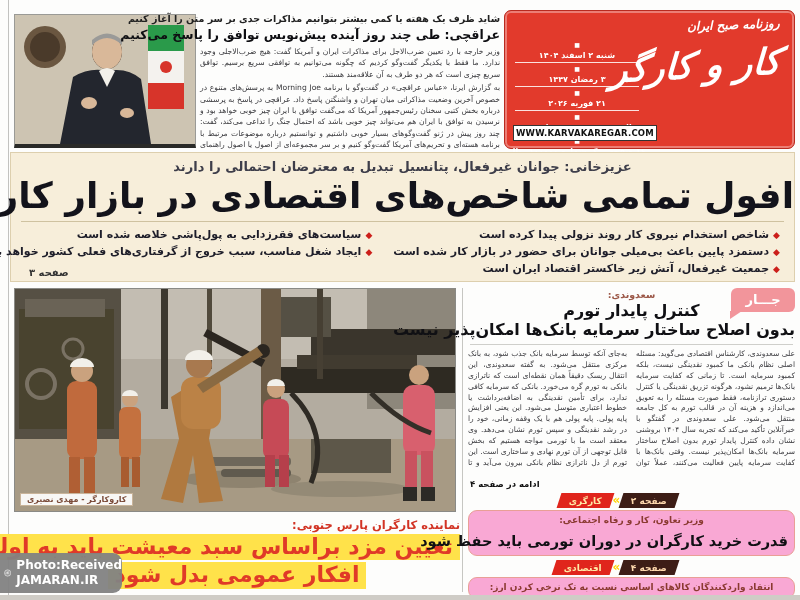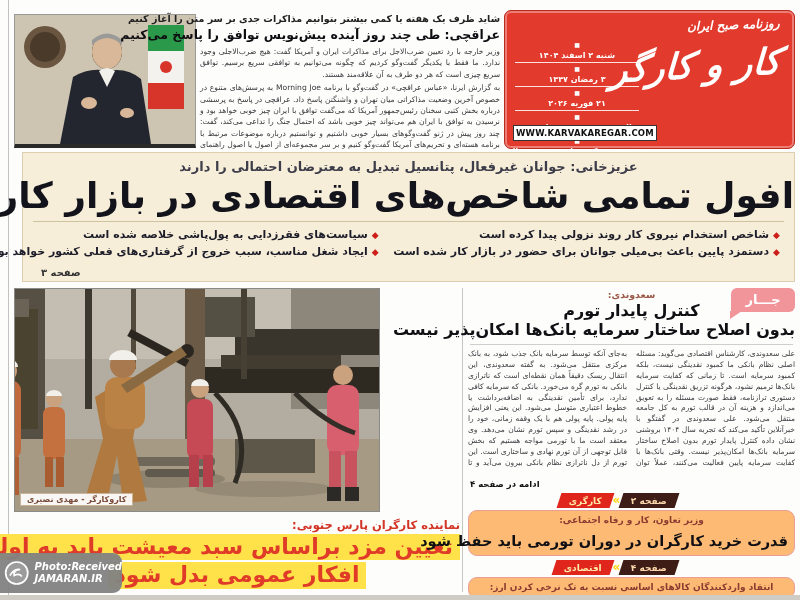--- a/index.html
+++ b/index.html
@@ -33,50 +33,50 @@
   
   .top-article { position:absolute; top:13px; left:200px; width:300px; height:138px; text-align:center; }
   .top-article .overline { font-size:9.5px; font-weight:bold; color:#222; white-space:nowrap; }
   .top-article .headline { font-size:12.5px; font-weight:bold; color:#0e0e12; margin:3px 0 4px; white-space:nowrap; }
   .top-article .body { font-size:7.6px; color:#38383c; text-align:justify; line-height:1.5; }
   .top-article .body p { margin-bottom:2px; }
   .top-article .cont { font-size:8.5px; font-weight:bold; color:#111; text-align:left; margin-top:1px; }
 
   
   .lead-box { position:absolute; top:152px; left:10px; right:5px; height:130px;
-    background:#f7eeda; border:1px solid #ddcfae;margin-left:12px; }
+    background:#f7eeda; border:1px solid #ddcfae; }
   .lead-box .kicker { text-align:center; font-size:13px; font-weight:bold; color:#3e3e4a; margin-top:6px; }
   .lead-box .headline { text-align:center; font-size:36px; font-weight:bold; color:#13131b;
     letter-spacing:-1px; margin-top:1px; white-space:nowrap; }
   .lead-box .rule { border-top:1px solid #cfc2a0; margin:5px 10px 0; }
   .lead-bullets { display:flex; direction:rtl; justify-content:space-between; padding:4px 14px 0; }
   .lead-bullets .group { width:47.5%; }
   .lead-bullets .group.left { width:46%; }
   .bullet-row { font-size:11px; font-weight:bold; color:#1d1d29; line-height:1.55; white-space:nowrap; }
   .bullet-row .dm { color:#cc1f1a; font-size:9px; margin-left:4px; }
   .lead-box .pageref { position:absolute; bottom:3px; left:18px; font-size:10px; font-weight:bold; color:#333; }
 
   
-  .main-photo { position:absolute; top:288px; left:14px; width:366px; height:224px;
+  .main-photo { position:absolute; top:288px; left:14px; width:442px; height:224px;
     border:1px solid #8a8a86; background:#bef264; overflow:hidden; }
   .main-photo .credit { position:absolute; bottom:5px; left:5px; background:rgba(255,255,255,.92);
     border:1px solid #c9b49a; color:#7a4a38; font-size:8px; font-weight:bold; padding:1px 6px; }
 
   
   .photo-story { position:absolute; top:518px; left:14px; width:446px; text-align:center; }
   .photo-story .kicker { color:#d23425; font-size:11.5px; font-weight:bold; margin-bottom:2px;text-align:right; }
   .photo-story .hl { display:inline-block; background:#ffe24a; color:#e03a28; font-size:22px;
     font-weight:bold; line-height:1.2; padding:0 7px; white-space:nowrap; }
   .photo-story .hl.l2 { margin-top:2px; }
 
   
   .watermark { position:absolute; left:0; top:553px; width:122px; height:40px; background:rgba(130,130,130,.95);
     border-radius:0 9px 9px 0; display:flex; align-items:center; gap:5px; direction:ltr;
     color:#fff; padding-left:4px; z-index:6; }
-  .watermark .wm-text { font-size:10px; font-weight:bold; line-height:1.25;font-style:italic; }
+  .watermark .wm-text { font-size:12px; font-weight:bold; line-height:1.25; }
 
   
   .v-divider { position:absolute; left:462px; top:288px; bottom:8px; width:1px; background:#c6c6c2; }
   .right-col { position:absolute; top:288px; left:468px; width:327px; height:306px; }
 
   .col-tag { position:absolute; top:0; right:0; width:64px; height:24px; background:#f2959b;
     border-radius:6px 6px 6px 0; color:#fff; font-weight:bold; font-size:13px; text-align:center;
     line-height:24px; letter-spacing:1px; }
   .col-tag::after { content:""; position:absolute; left:-1px; bottom:-7px; border-style:solid;
     border-width:8px 12px 0 0; border-color:#f2959b transparent transparent transparent; }
@@ -91,21 +91,21 @@
   .saad .cont { font-size:8.5px; font-weight:bold; color:#111; text-align:left; margin:12px 2px 0; }
 
   .ribbon { display:flex; direction:ltr; align-items:stretch; width:fit-content;
     margin:4px 118px 2px auto; height:15px; }
   .ribbon .pill { display:flex; align-items:center; padding:0 10px; transform:skewX(-18deg); }
   .ribbon .pill > span { transform:skewX(18deg); font-size:9px; font-weight:bold; white-space:nowrap; }
   .ribbon .cat { background:#e0251c; color:#ffe9a6; }
   .ribbon .chev { color:#ffd200; font-weight:bold; font-size:12px; line-height:15px; margin:0 1px; }
   .ribbon .pg { background:#3d1d16; color:#ffd9ae; }
 
-  .redbox { border:1.5px solid #e99f96; border-radius:9px; background:#fdba74; text-align:center;
+  .redbox { border:1.5px solid #e99f96; border-radius:9px; background:#f9a8d4; text-align:center;
     padding:4px 6px 6px; }
   .redbox .kicker { font-size:9px; font-weight:bold; color:#8a3a30; }
   .redbox .headline { font-size:14.5px; font-weight:bold; color:#101014; margin-top:8px; white-space:nowrap; }
 </style>
 </head>
 <body>
 
 <div id="page">
   <div class="scan-edge-left"></div>
 
@@ -175,20 +175,23 @@
     <div class="headline">افول تمامی شاخص‌های اقتصادی در بازار کار</div>
     <div class="rule"></div>
     <div class="lead-bullets">
       <div class="group">
         <div class="bullet-row">
           <span class="dm">◆</span><span>شاخص استخدام نیروی کار روند نزولی پیدا کرده است</span>
         </div>
         <div class="bullet-row">
           <span class="dm">◆</span><span>دستمزد پایین باعث بی‌میلی جوانان برای حضور در بازار کار شده است</span>
         </div>
+        <div class="bullet-row">
+          <span class="dm">◆</span><span>جمعیت غیرفعال، آتش زیر خاکستر اقتصاد ایران است</span>
+        </div>
       </div>
       <div class="group left">
         <div class="bullet-row">
           <span class="dm">◆</span><span>سیاست‌های فقرزدایی به پول‌پاشی خلاصه شده است</span>
         </div>
         <div class="bullet-row">
           <span class="dm">◆</span><span>ایجاد شغل مناسب، سبب خروج از گرفتاری‌های فعلی کشور خواهد بود</span>
         </div>
       </div>
     </div>

